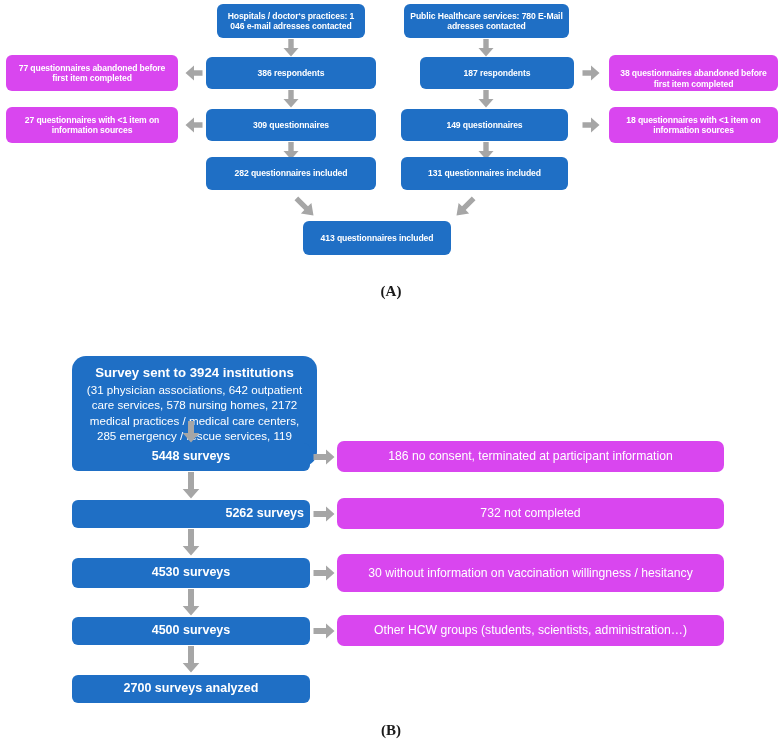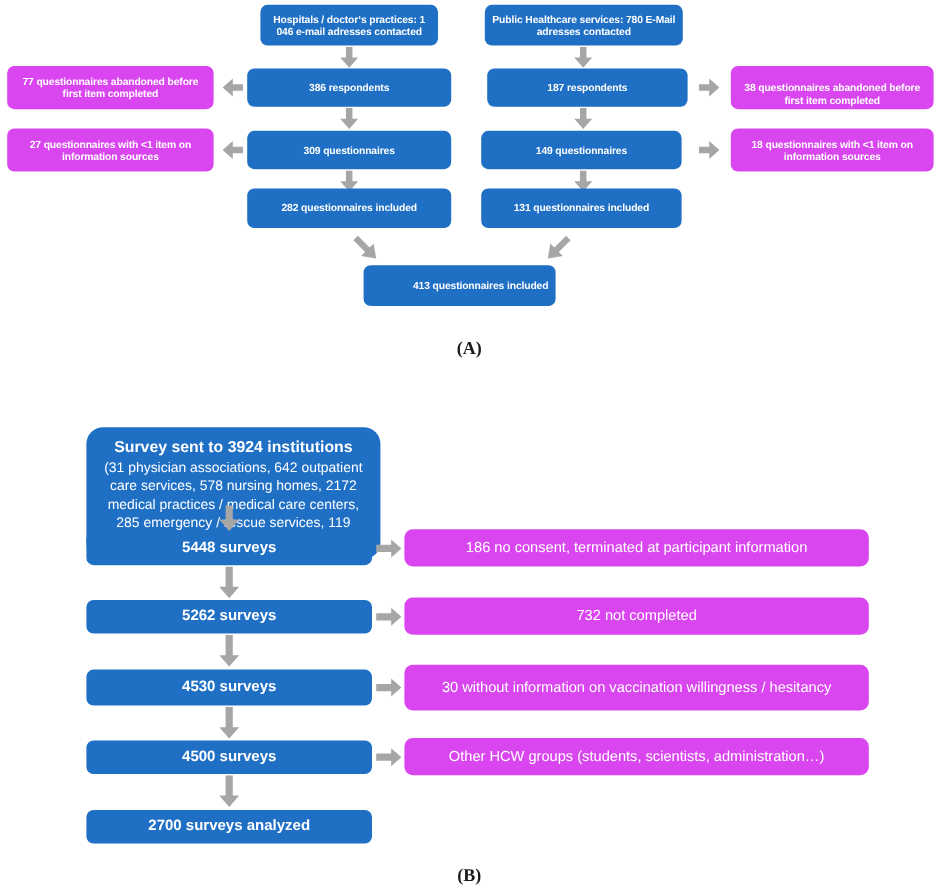--- a/index.html
+++ b/index.html
@@ -100,21 +100,21 @@
   </svg>
 
   <svg class="arrow" style="left:478px; top:39px;" width="16" height="18" viewBox="0 0 16 18">
     <path d="M5.3 0 H10.7 V9 H15.5 L8 17.5 L0.5 9 H5.3 Z" fill="#a6a6a6"></path>
   </svg>
 
   <div class="node blue" style="left:206px; top:57px; width:170px; height:32px;">
     <span>386 respondents</span>
   </div>
 
-  <div class="node blue" style="left:406px; top:57px; width:167px; height:32px;">
+  <div class="node blue" style="left:420px; top:57px; width:154px; height:32px;">
     <span>187 respondents</span>
   </div>
 
   <div class="node gray" style="left:6px; top:55px; width:172px; height:36px;">
     <span>77 questionnaires abandoned before first item completed</span>
   </div>
 
   <div class="node gray" style="left:609px; top:55px; width:169px; height:36px;align-items:flex-end;">
     <span>38 questionnaires abandoned before first item completed</span>
   </div>
@@ -172,21 +172,21 @@
     <span>131 questionnaires included</span>
   </div>
 
   <svg class="arrow" style="left:292px; top:194px;" width="26" height="26" viewBox="0 0 26 26">
     <path d="M2.5 6.2 L6.2 2.5 L16.0 12.3 L19.4 8.9 L21.5 21.5 L8.9 19.4 L12.3 16.0 Z" fill="#a6a6a6"></path>
   </svg>
   <svg class="arrow" style="left:452px; top:194px;" width="26" height="26" viewBox="0 0 26 26">
     <path d="M23.5 6.2 L19.8 2.5 L10.0 12.3 L6.6 8.9 L4.5 21.5 L17.1 19.4 L13.7 16.0 Z" fill="#a6a6a6"></path>
   </svg>
 
-  <div class="node blue" style="left:303px; top:221px; width:160px; height:34px;justify-content:flex-end;">
+  <div class="node blue" style="left:303px; top:221px; width:148px; height:34px;">
     <span>413 questionnaires included</span>
   </div>
 
   <div class="caption" style="top:283px;">(A)</div>
 </div>
 
 <div class="panel panelB">
 
   <div class="node blue multiline" style="left:72px; top:310px; width:245px; height:110px;margin-top:46px;">
     <span class="headline">Survey sent to 3924 institutions</span>
@@ -204,21 +204,21 @@
     <path d="M0.5 5.0 V11.0 H13 V15.5 L21.5 8 L13 0.5 V5.0 Z" fill="#a6a6a6"></path>
   </svg>
   <div class="node gray" style="left:337px; top:441px; width:387px; height:31px;">
     <span>186 no consent, terminated at participant information</span>
   </div>
 
   <svg class="arrow" style="left:182px; top:472px;" width="18" height="27" viewBox="0 0 18 27">
     <path d="M6.0 0 H12.0 V17 H17.3 L9 26.5 L0.7 17 H6.0 Z" fill="#a6a6a6"></path>
   </svg>
 
-  <div class="node blue" style="left:72px; top:500px; width:238px; height:28px;">
+  <div class="node blue" style="left:72px; top:500px; width:238px; height:28px;justify-content:flex-end;">
     <span>5262 surveys</span>
   </div>
   <svg class="arrow" style="left:313px; top:506px;" width="22" height="16" viewBox="0 0 22 16">
     <path d="M0.5 5.0 V11.0 H13 V15.5 L21.5 8 L13 0.5 V5.0 Z" fill="#a6a6a6"></path>
   </svg>
   <div class="node gray" style="left:337px; top:498px; width:387px; height:31px;justify-content:center;">
     <span>732 not completed</span>
   </div>
 
   <svg class="arrow" style="left:182px; top:529px;" width="18" height="27" viewBox="0 0 18 27">

